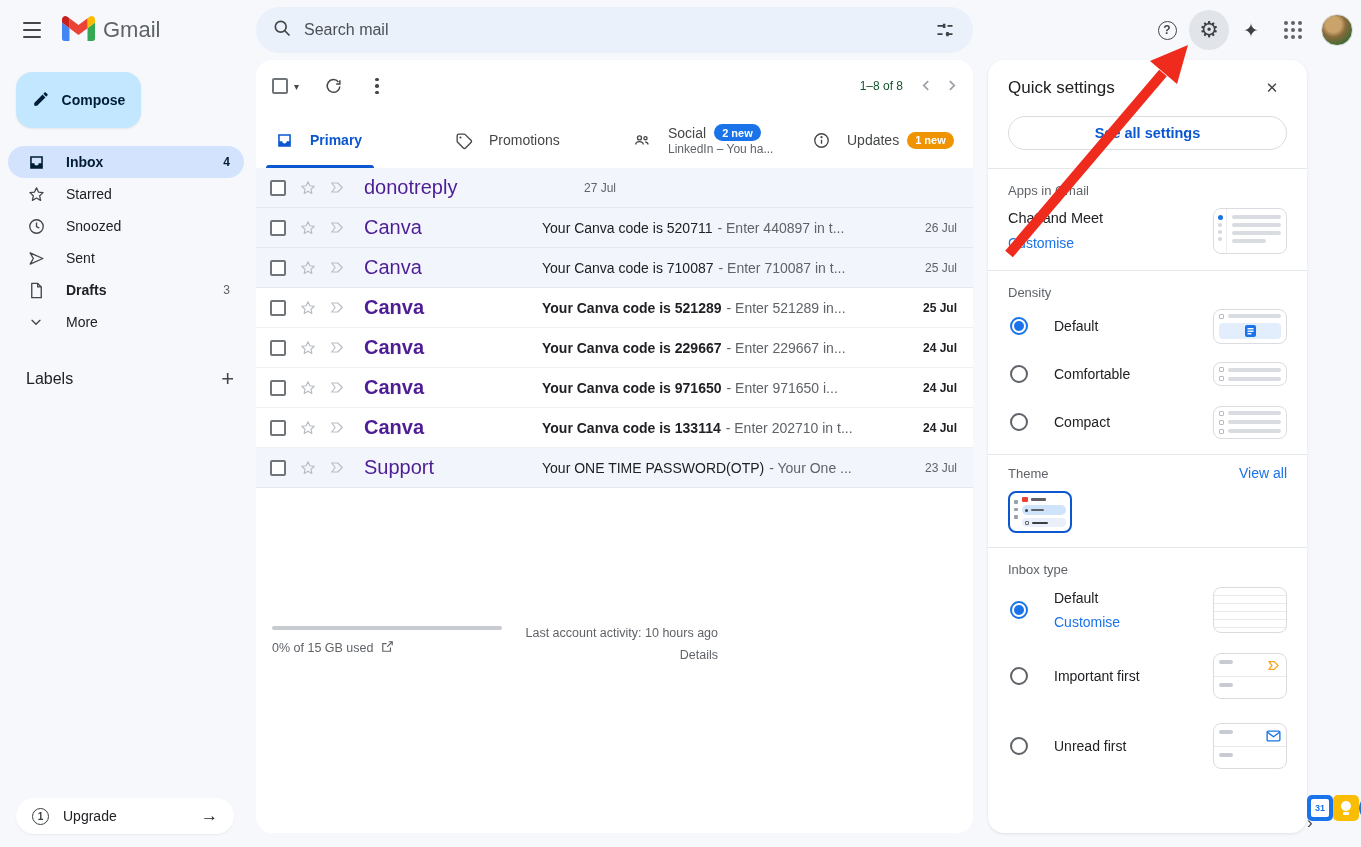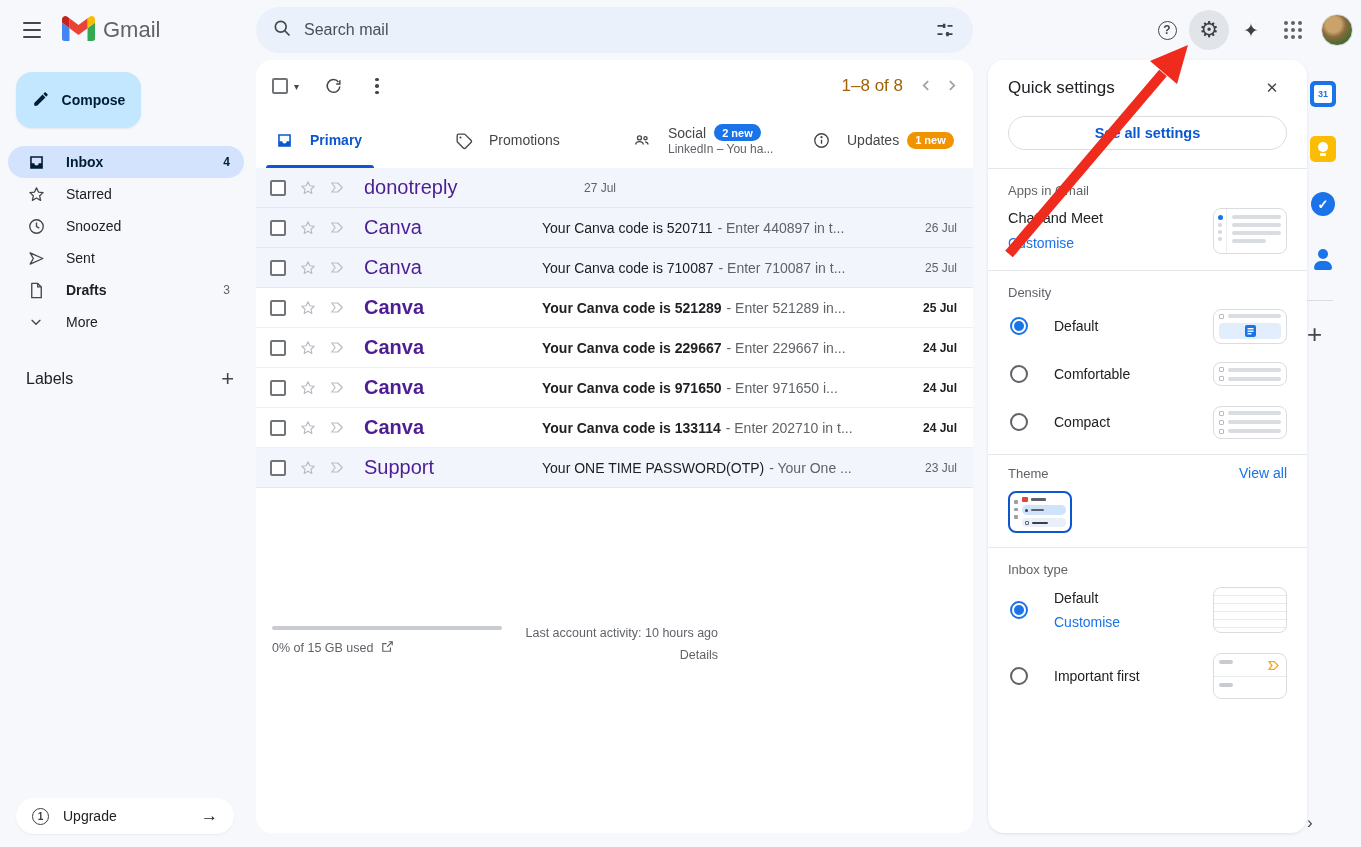--- a/index.html
+++ b/index.html
@@ -54,21 +54,21 @@
   .upgrade .uarrow{margin-left:auto;font-size:17px;color:#202124;}
 
   
   .main{position:absolute;left:256px;top:60px;width:717px;height:773px;background:#fff;border-radius:16px;overflow:hidden;}
   .toolbar{height:52px;display:flex;align-items:center;padding:0 16px;color:#444746;}
   .cb{width:16px;height:16px;border:2px solid #70757a;border-radius:2px;flex-shrink:0;cursor:pointer;background:#fff;}
   .caret{font-size:10px;color:#444746;margin-left:6px;cursor:pointer;}
   .tb-btn{width:40px;height:40px;border-radius:50%;display:flex;align-items:center;justify-content:center;cursor:pointer;}
   .dots3{display:flex;flex-direction:column;gap:3px;}
   .dots3 b{width:3.5px;height:3.5px;border-radius:50%;background:#444746;}
-  .pag{margin-left:auto;font-size:17px;color:#a16207;}
+  .pag{margin-left:auto;font-size:12px;color:#14532d;}
   .pagnav{display:flex;align-items:center;gap:14px;margin-left:18px;}
 
   .tabs{display:flex;height:56px;}
   .tab{width:179px;display:flex;align-items:center;gap:16px;padding-left:18px;position:relative;cursor:pointer;}
   .tab .ticon{width:20px;height:20px;color:#444746;flex-shrink:0;display:flex;align-items:center;justify-content:center;}
   .tab .tcol{display:flex;flex-direction:column;gap:1px;min-width:0;}
   .tab .trow1{display:flex;align-items:center;gap:8px;}
   .tab .tlabel{font-size:14px;color:#444746;white-space:nowrap;}
   .tab .tsub{font-size:12px;color:#5f6368;white-space:nowrap;}
   .tab.selected .tlabel{color:var(--accent);font-weight:600;}
@@ -155,21 +155,21 @@
   .cmthumb .clines i:last-child{width:70%;}
 
   .inbox-default-row{display:flex;align-items:center;min-height:62px;margin-top:2px;}
   .inbox-default-row .radio{margin:0 26px 0 2px;}
   .idr-col{flex:1;}
   .idr-col .opt-label{display:block;}
   .idr-col .linktext{display:inline-block;margin-top:8px;}
   .opt-row.tall{min-height:70px;}
 
   
-  .rail{position:absolute;right:0;top:60px;width:54px;bottom:0;display:flex;flex-direction:column;align-items:flex-start;padding-top:18px;}
+  .rail{position:absolute;right:0;top:60px;width:54px;bottom:0;display:flex;align-items:flex-end;padding-top:18px;}
   .rail .ritem{width:32px;height:32px;display:flex;align-items:center;justify-content:center;margin-bottom:23px;cursor:pointer;}
   .cal-ic{width:26px;height:26px;background:#1a73e8;border-radius:5px;display:flex;align-items:center;justify-content:center;}
   .cal-in{width:18px;height:18px;background:#fff;border-radius:2px;display:flex;align-items:center;justify-content:center;font-size:9px;font-weight:700;color:#1a73e8;}
   .keep-ic{width:26px;height:26px;background:#fbbc04;border-radius:5px;display:flex;flex-direction:column;align-items:center;justify-content:center;}
   .keep-ic .bulb{width:10px;height:10px;background:#fff;border-radius:50%;}
   .keep-ic .base{width:6px;height:3px;background:#fff;margin-top:1px;border-radius:1px;}
   .tasks-ic{width:24px;height:24px;background:#1a73e8;border-radius:50%;display:flex;align-items:center;justify-content:center;color:#fff;font-size:13px;font-weight:700;}
   .contacts-ic{display:flex;flex-direction:column;align-items:center;}
   .contacts-ic .head{width:10px;height:10px;background:#1a73e8;border-radius:50%;}
   .contacts-ic .body{width:18px;height:9px;background:#1a73e8;border-radius:9px 9px 3px 3px;margin-top:2px;}
@@ -712,20 +712,40 @@
             <svg width="15" height="13" viewBox="0 0 22 20" fill="none" stroke="#f5a623" stroke-width="2" stroke-linejoin="round">
                 <path d="M4 4h8l6 6-6 6H4l4.5-6L4 4z"></path>
               </svg>
           </span>
         </div>
         <div class="sect">
             <span class="mini"></span>
           </div>
       </div>
     </div>
+    <div class="opt-row tall">
+      <span class="radio">
+          <span class="dot"></span>
+        </span>
+      <span class="opt-label">Unread first</span>
+      <div class="ithumb">
+        <div class="sect top">
+          <span class="mini"></span>
+          <span>
+            <svg width="15" height="12" viewBox="0 0 20 16" fill="none" stroke="#1a73e8" stroke-width="1.8" stroke-linejoin="round">
+                <rect x="1.5" y="1.5" width="17" height="13" rx="1.5"></rect>
+                <path d="M2 3l8 6 8-6"></path>
+              </svg>
+          </span>
+        </div>
+        <div class="sect">
+            <span class="mini"></span>
+          </div>
+      </div>
+    </div>
   </div>
 
   <div class="rail">
     <div class="ritem">
       <span class="cal-ic">
           <span class="cal-in">31</span>
         </span>
     </div>
     <div class="ritem">
       <span class="keep-ic">

